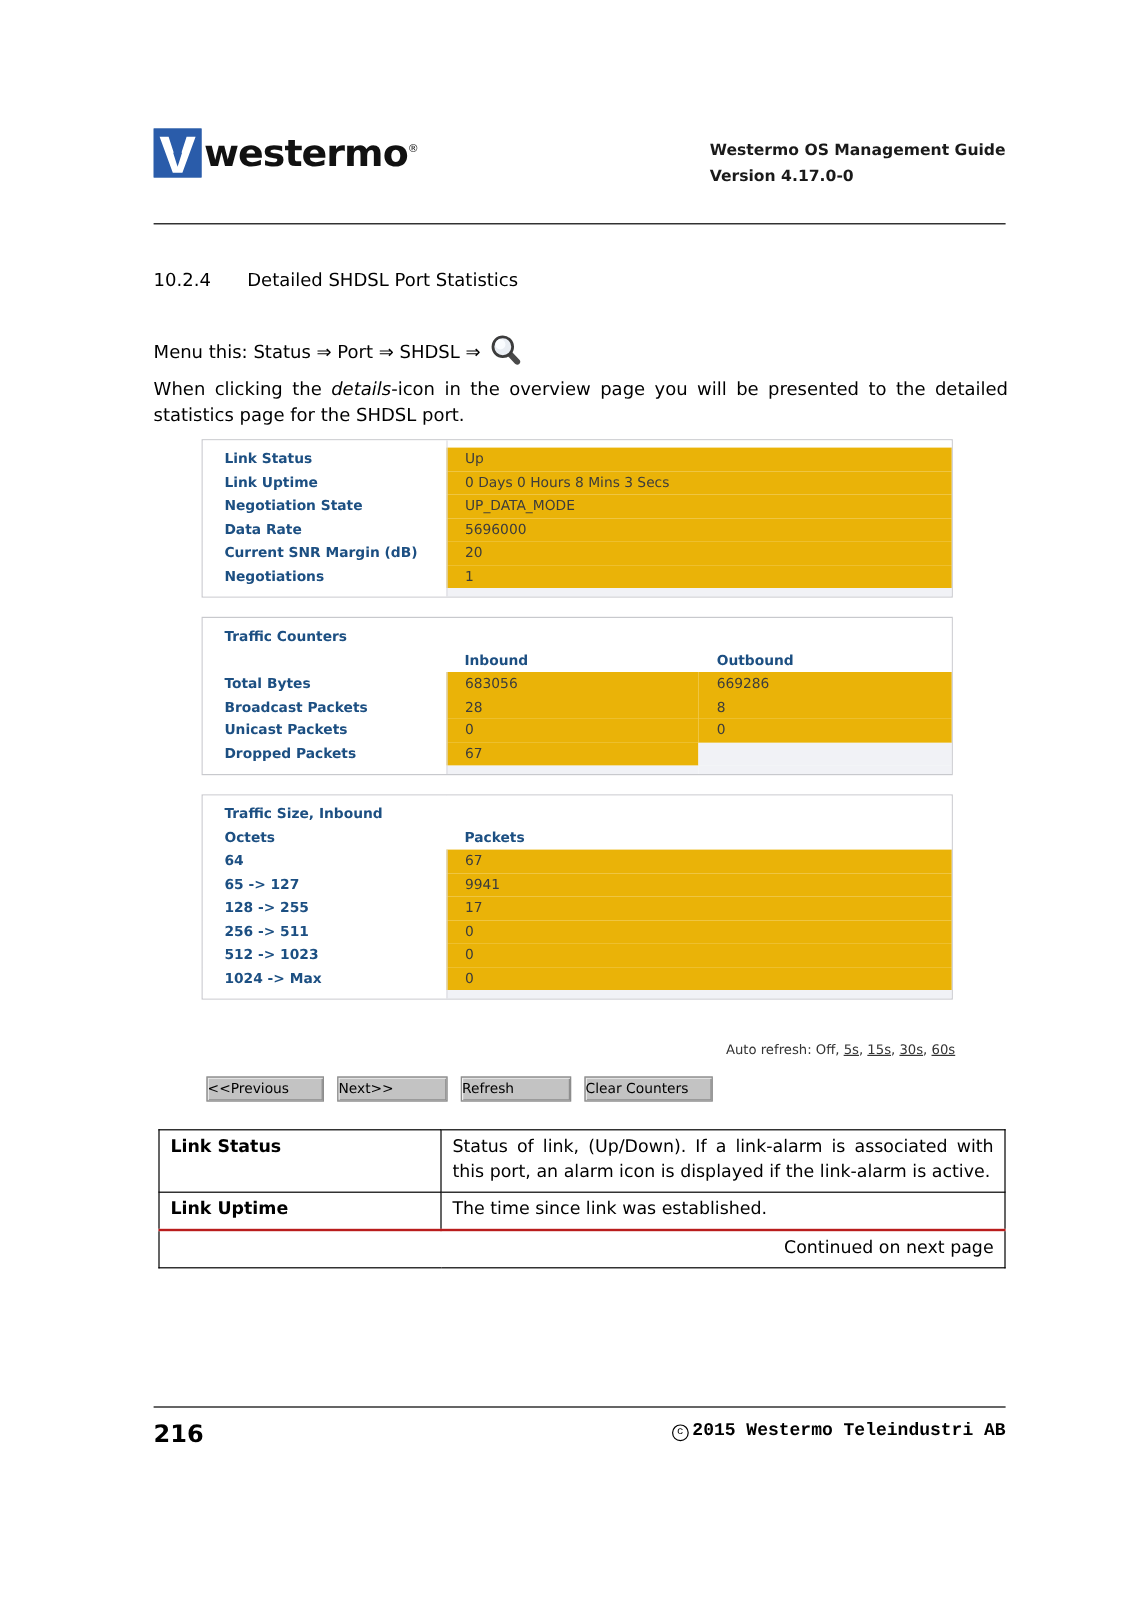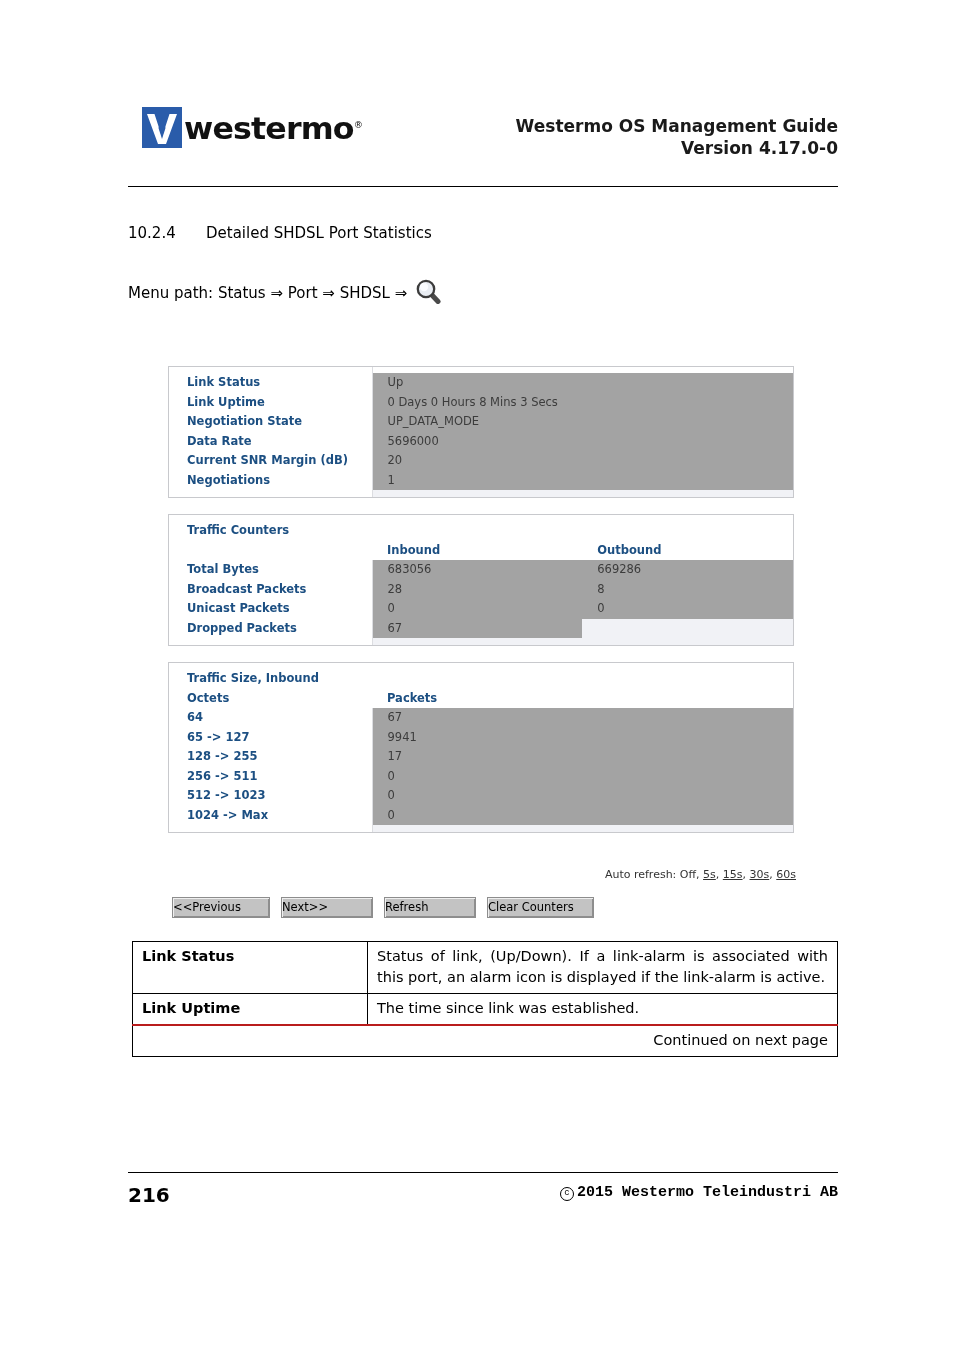--- a/index.html
+++ b/index.html
@@ -26,21 +26,21 @@
   
   .doc-header {
     position: absolute;
     left: 128px;
     top: 100px;
     width: 710px;
     height: 70px;
   }
   .logo {
     position: absolute;
-    left: 14px;
+    left: 0;
     top: 5px;
     display: flex;
     align-items: center;
   }
   .logo-mark {
     width: 40px;
     height: 41px;
     background: #2a5caa;
     position: relative;
     display: inline-block;
@@ -61,22 +61,21 @@
   .logo-reg {
     font-size: 9px;
     vertical-align: super;
     font-weight: normal;
     color: #111;
   }
   .header-title {
     position: absolute;
     right: 0;
     top: 15px;
-    text-align: right;
-    font-size: 17px;
+    font-size: 13px;
     font-weight: bold;
     color: #1a1a1a;
     line-height: 22px;
   }
   .header-rule {
     position: absolute;
     left: 128px;
     top: 186px;
     width: 710px;
     height: 1px;
@@ -162,21 +161,21 @@
     padding-left: 18px !important;
     background: #ffffff;
     border-right: 1px solid #dcdde1;
     box-sizing: border-box;
     white-space: nowrap;
   }
   .lbl.nodiv { border-right: 1px solid transparent; }
   .val {
     color: #3c3c3c;
     padding-left: 15px !important;
-    background: #a3a3a3;
+    background: #eab308;
     white-space: nowrap;
   }
   .val.v2 { width: 200px; }
   .val.blank { background: #f1f2f6; }
   .hdr-row td { background: #ffffff !important; }
   .hdr-cell {
     color: #1c4f82;
     font-weight: bold;
     padding-left: 15px !important;
     background: #ffffff;
@@ -324,30 +323,33 @@
       <div>Version 4.17.0-0</div>
     </div>
   </div>
   <div class="header-rule"></div>
 
   <div class="sec-head">
     <span class="sec-num">10.2.4</span><span>Detailed SHDSL Port Statistics</span>
   </div>
 
   <div class="menu-path">
-    <span>Menu path:</span>&nbsp;<span>Status ⇒ Port ⇒ SHDSL ⇒</span>
+    <span>Menu this:</span>&nbsp;<span>Status ⇒ Port ⇒ SHDSL ⇒</span>
     <span class="mag-icon">
       <svg width="26" height="26" viewBox="0 0 26 26" aria-hidden="true">
         <line x1="15.5" y1="15.5" x2="23" y2="23.5" stroke="#4a4a4a" stroke-width="5" stroke-linecap="round"></line>
         <circle cx="11" cy="11" r="8.2" fill="#e9edf3" stroke="#3c3c3c" stroke-width="2.3"></circle>
         <circle cx="9" cy="9" r="4.2" fill="#fafcff"></circle>
       </svg>
     </span>
   </div>
 
+  <div class="intro-para">
+    <span>When clicking the </span><i>details</i><span>-icon in the overview page you will be presented to the detailed statistics page for the SHDSL port.</span>
+  </div>
 
   <div class="shot">
 
 
     <div class="panel">
       <table class="ptable">
         <tbody>
           <tr class="pad-top">
               <td class="lbl"></td>
               <td class="val"></td>

